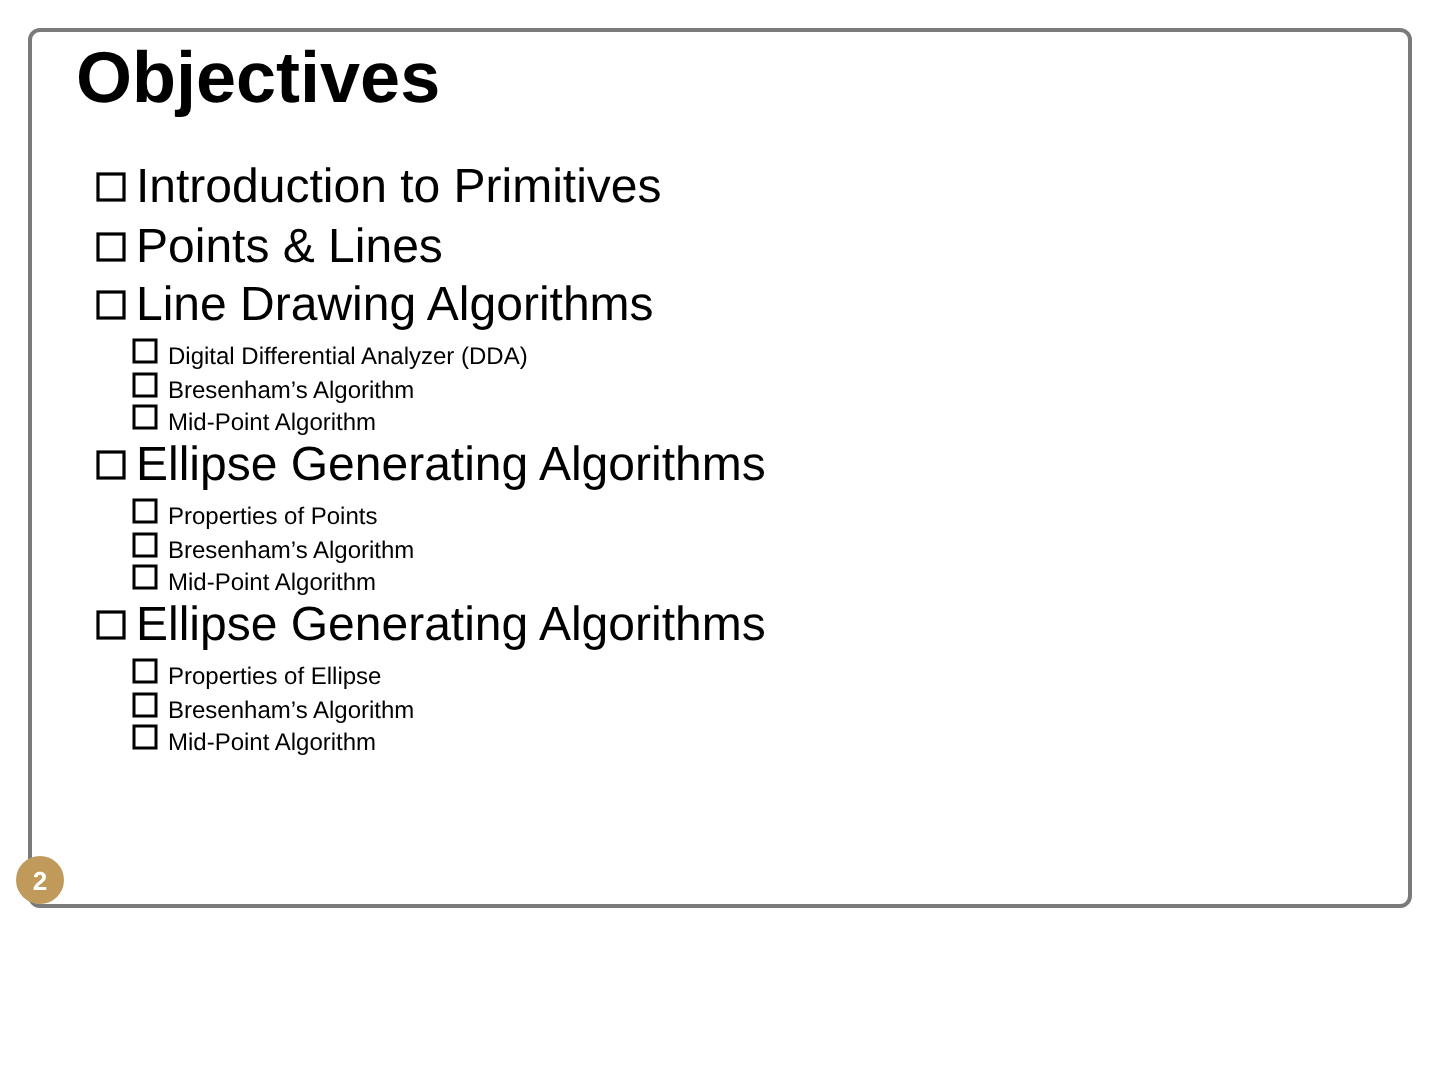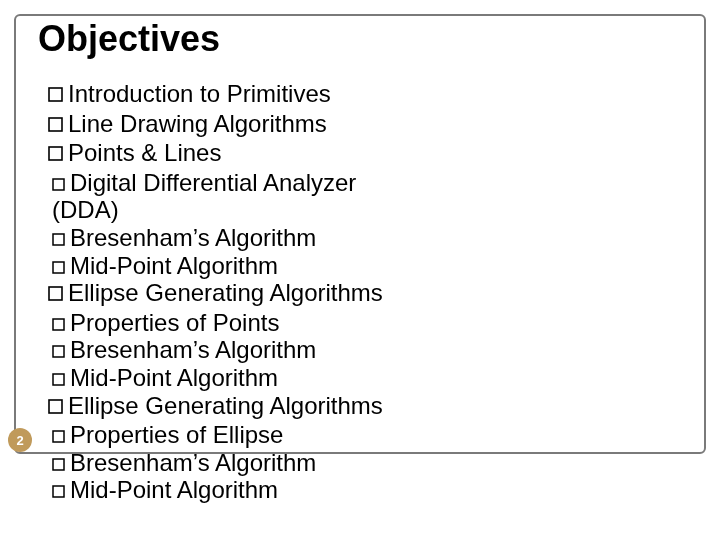--- a/index.html
+++ b/index.html
@@ -47,22 +47,22 @@
     left: 390px;
     top: 84px;
     width: 320px;
     line-height: 1.25;
   }
   .lvl1 {
     font-size: 24px;
     margin-bottom: 2px;
   }
   .lvl2 {
-    font-size: 24px;
-    margin-left: 4px;
+    font-size: 12px;
+    margin-left: 18px;
     margin-bottom: 0px;
   }
   .r-item {
     font-size: 24px;
     margin-bottom: 2px;
   }
   .box {
     display: inline-block;
     vertical-align: 0px;
     margin-right: 5px;
@@ -94,26 +94,26 @@
 
   <div class="left-col">
     <div class="lvl1">
       <span class="box"><svg width="15" height="15">
             <rect x="1" y="1" width="13" height="13" fill="none" stroke="#000" stroke-width="1.6"></rect>
           </svg></span><span>Introduction to Primitives</span>
     </div>
     <div class="lvl1">
       <span class="box"><svg width="15" height="15">
             <rect x="1" y="1" width="13" height="13" fill="none" stroke="#000" stroke-width="1.6"></rect>
-          </svg></span><span>Line Drawing Algorithms</span>
+          </svg></span><span>Points &amp; Lines</span>
     </div>
     <div class="lvl1">
       <span class="box"><svg width="15" height="15">
             <rect x="1" y="1" width="13" height="13" fill="none" stroke="#000" stroke-width="1.6"></rect>
-          </svg></span><span>Points &amp; Lines</span>
+          </svg></span><span>Line Drawing Algorithms</span>
     </div>
     <div class="lvl2">
       <span class="box"><svg width="13" height="13">
             <rect x="1" y="1" width="11" height="11" fill="none" stroke="#000" stroke-width="1.5"></rect>
           </svg></span><span>Digital Differential Analyzer (DDA)</span>
     </div>
     <div class="lvl2">
       <span class="box"><svg width="13" height="13">
             <rect x="1" y="1" width="11" height="11" fill="none" stroke="#000" stroke-width="1.5"></rect>
           </svg></span><span>Bresenham’s Algorithm</span>

